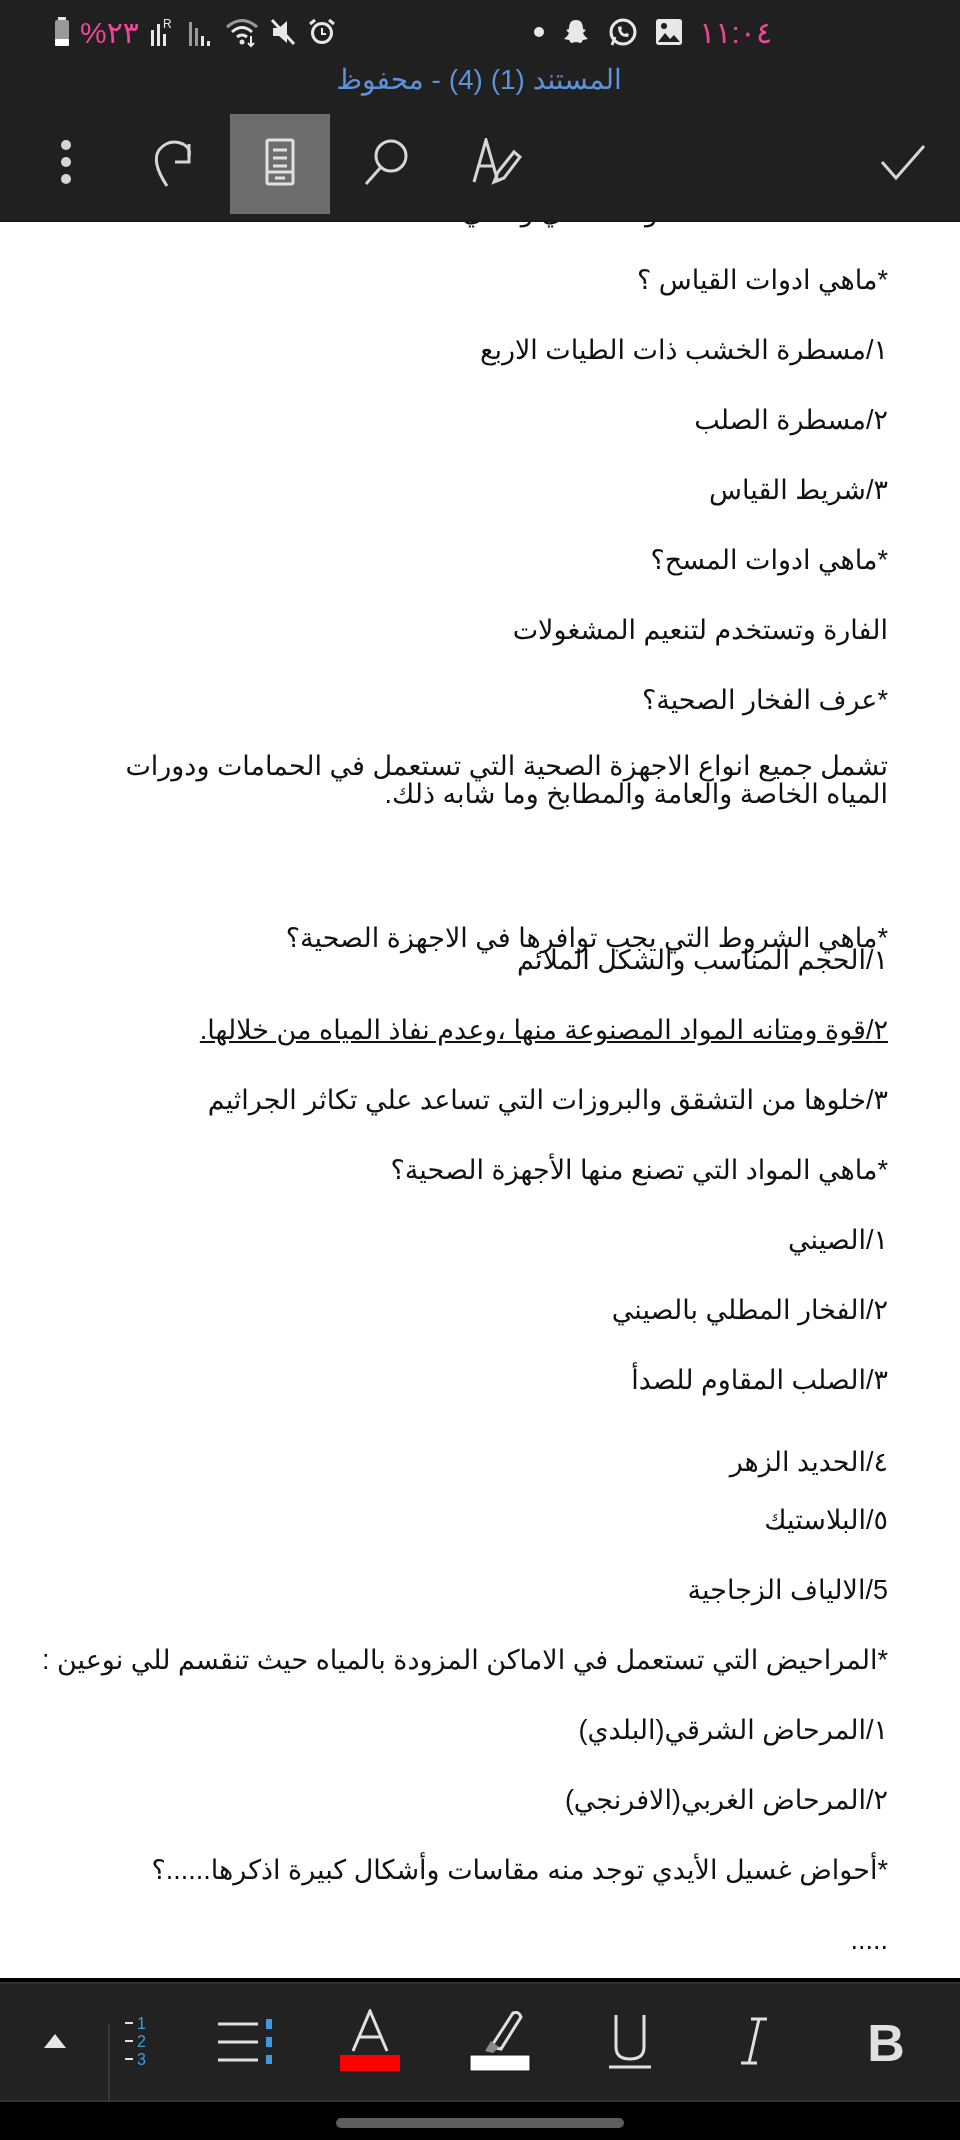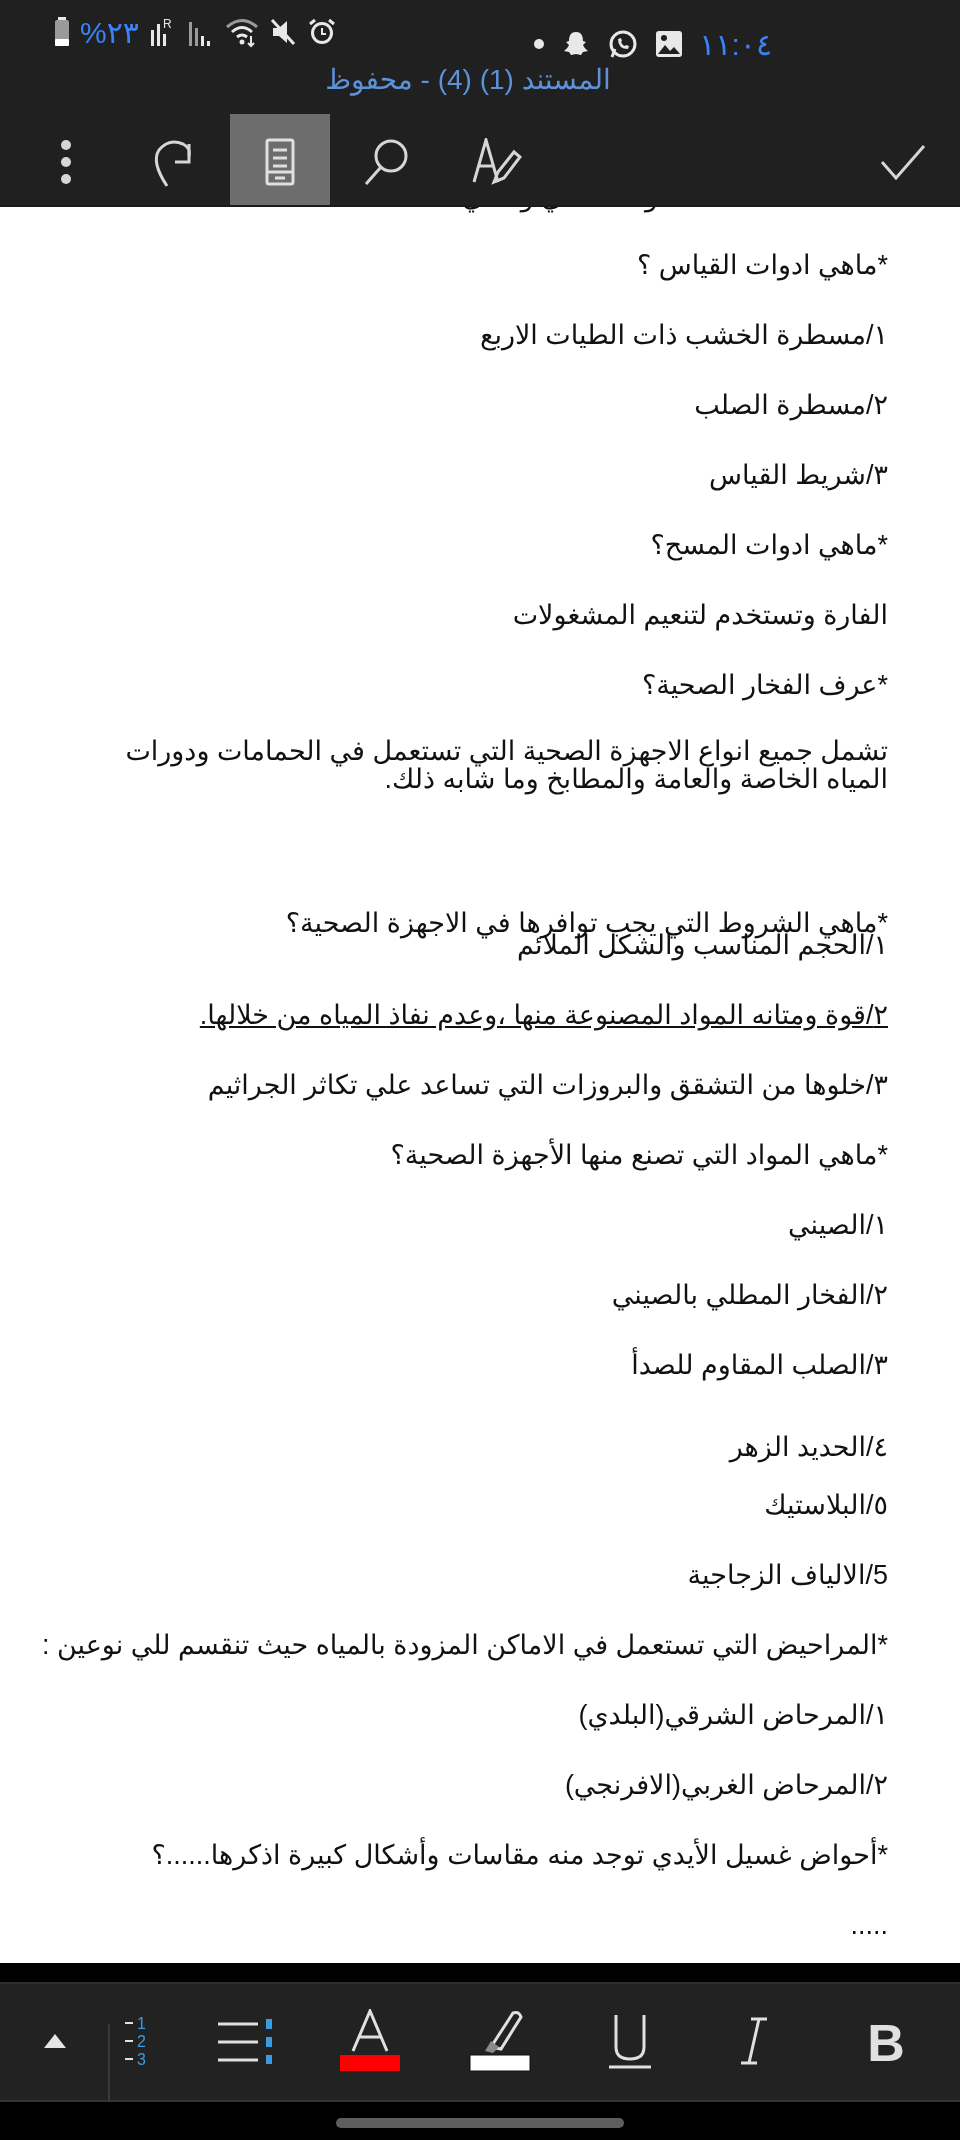--- a/index.html
+++ b/index.html
@@ -1,31 +1,31 @@
 <!DOCTYPE html>
 <html><head>
   <meta charset="utf-8">
   <style>
     * { box-sizing: border-box; margin: 0; padding: 0; }
     html, body { width: 960px; height: 2140px; background: #000; overflow: hidden; }
     body { font-family: "Liberation Sans", sans-serif; position: relative; }
 
     .topbar { position: absolute; left: 0; top: 0; width: 960px; height: 222px; background: #202020; }
-    .statusbar { position: absolute; left: 0; top: 0; width: 820px; height: 64px; color: #3b82f6; }
+    .statusbar { position: absolute; left: 0; top: 0; width: 820px; height: 64px; color: #ec4899; }
     .status-left { position: absolute; left: 54px; top: 14px; height: 36px; display: flex; align-items: center; gap: 10px; font-size: 30px; }
-    .status-right { position: absolute; right: 48px; top: 26px; height: 36px; display: flex; align-items: center; gap: 16px; font-size: 30px; }
+    .status-right { position: absolute; right: 48px; top: 14px; height: 36px; display: flex; align-items: center; gap: 16px; font-size: 30px; }
     .status-icon { display: inline-flex; align-items: center; justify-content: center; }
 
-    .doc-title { position: absolute; left: 4px; top: 60px; width: 896px; text-align: center; font-size: 28px; color: #5e92d8; direction: rtl; line-height: 40px; padding-left: 32px; }
+    .doc-title { position: absolute; left: 15px; top: 60px; width: 896px; text-align: center; font-size: 28px; color: #5e92d8; direction: rtl; line-height: 40px; padding-left: 32px; }
 
     .toolbar { position: absolute; left: 0; top: 114px; width: 960px; height: 102px; }
     .tb-btn { position: absolute; top: 0; height: 100px; display: flex; align-items: center; justify-content: center; }
     .tb-btn.active { background: #6d6d6d; }
 
-    .doc { position: absolute; left: 0; top: 205px; width: 960px; height: 1758px; background: #ffffff; overflow: hidden; border-top: 2px solid #1a1a1a; padding-left: 8px; }
+    .doc { position: absolute; left: 0; top: 220px; width: 960px; height: 1758px; background: #ffffff; overflow: hidden; border-top: 2px solid #1a1a1a; padding-left: 8px; }
     .doc-inner { position: absolute; right: 72px; top: 0; width: 820px; direction: rtl; font-family: "Liberation Sans", sans-serif; font-size: 27px; color: #111; text-align: right; }
     .para { position: absolute; right: 0; width: 820px; line-height: 40px; white-space: nowrap; }
     .para.wrap { white-space: normal; }
     .cut-line { position: absolute; right: 230px; top: -26px; font-size: 27px; color: #111; white-space: nowrap; }
 
     .fmtbar { position: absolute; left: 0; top: 1982px; width: 960px; height: 120px; background: #222222; border-top: 2px solid #2e2e2e; border-bottom: 2px solid #333; }
     .fmt-btn { position: absolute; top: 0; height: 118px; display: flex; align-items: center; justify-content: center; }
     .fmt-sep { position: absolute; left: 108px; top: 40px; width: 2px; height: 82px; background: #3a3a3a; }
 
     .navbar { position: absolute; left: 0; top: 2102px; width: 960px; height: 38px; background: #000; }

